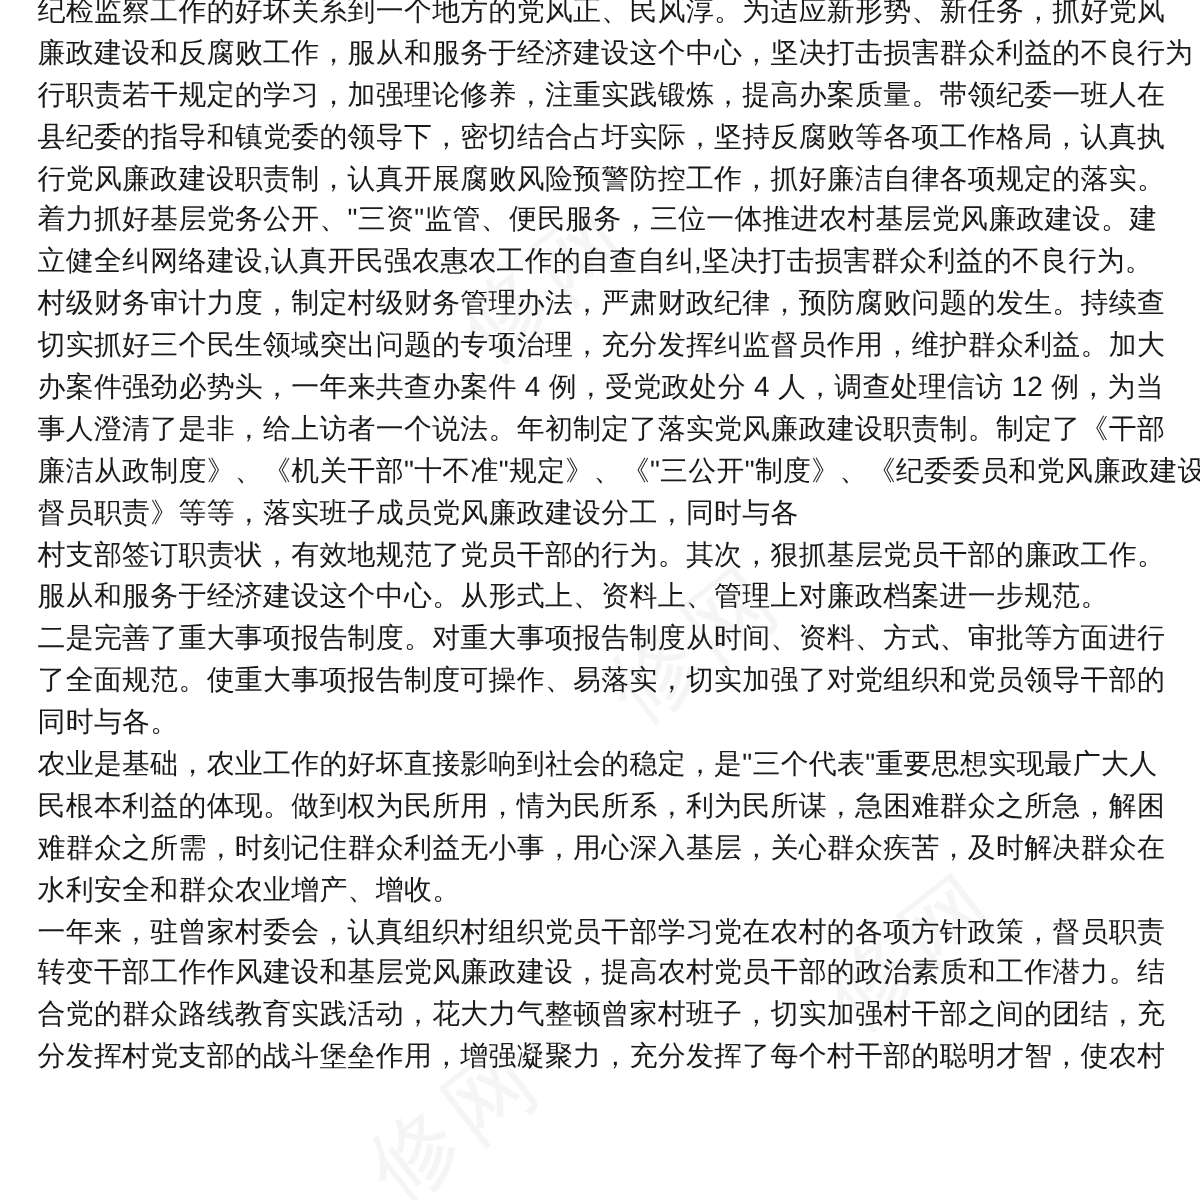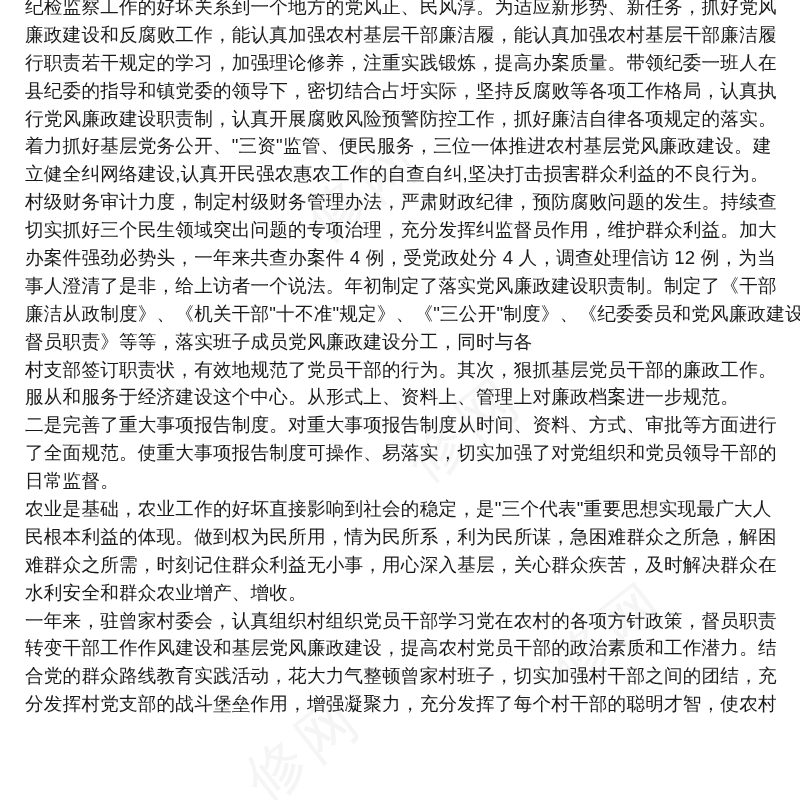--- a/index.html
+++ b/index.html
@@ -54,37 +54,37 @@
 
 <div class="page">
 
   <span class="watermark wm-1">修网</span>
   <span class="watermark wm-2">修网</span>
   <span class="watermark wm-3">修网</span>
   <span class="watermark wm-4">修网</span>
 
   <div class="doc-text">
     <div class="ln">纪检监察工作的好坏关系到一个地方的党风正、民风淳。为适应新形势、新任务，抓好党风</div>
-    <div class="ln">廉政建设和反腐败工作，能认真加强农村基层干部廉洁履，能认真加强农村基层干部廉洁履</div>
+    <div class="ln">廉政建设和反腐败工作，服从和服务于经济建设这个中心，坚决打击损害群众利益的不良行为</div>
     <div class="ln">行职责若干规定的学习，加强理论修养，注重实践锻炼，提高办案质量。带领纪委一班人在</div>
     <div class="ln">县纪委的指导和镇党委的领导下，密切结合占圩实际，坚持反腐败等各项工作格局，认真执</div>
     <div class="ln">行党风廉政建设职责制，认真开展腐败风险预警防控工作，抓好廉洁自律各项规定的落实。</div>
     <div class="ln">着力抓好基层党务公开、"三资"监管、便民服务，三位一体推进农村基层党风廉政建设。建</div>
     <div class="ln">立健全纠网络建设,认真开民强农惠农工作的自查自纠,坚决打击损害群众利益的不良行为。</div>
     <div class="ln">村级财务审计力度，制定村级财务管理办法，严肃财政纪律，预防腐败问题的发生。持续查</div>
     <div class="ln">切实抓好三个民生领域突出问题的专项治理，充分发挥纠监督员作用，维护群众利益。加大</div>
     <div class="ln">办案件强劲必势头，一年来共查办案件 4 例，受党政处分 4 人，调查处理信访 12 例，为当</div>
     <div class="ln">事人澄清了是非，给上访者一个说法。年初制定了落实党风廉政建设职责制。制定了《干部</div>
     <div class="ln">廉洁从政制度》、《机关干部"十不准"规定》、《"三公开"制度》、《纪委委员和党风廉政建设监</div>
     <div class="ln">督员职责》等等，落实班子成员党风廉政建设分工，同时与各</div>
     <div class="ln">村支部签订职责状，有效地规范了党员干部的行为。其次，狠抓基层党员干部的廉政工作。</div>
     <div class="ln">服从和服务于经济建设这个中心。从形式上、资料上、管理上对廉政档案进一步规范。</div>
     <div class="ln">二是完善了重大事项报告制度。对重大事项报告制度从时间、资料、方式、审批等方面进行</div>
     <div class="ln">了全面规范。使重大事项报告制度可操作、易落实，切实加强了对党组织和党员领导干部的</div>
-    <div class="ln">日常监督。</div>
+    <div class="ln">同时与各。</div>
     <div class="ln">农业是基础，农业工作的好坏直接影响到社会的稳定，是"三个代表"重要思想实现最广大人</div>
     <div class="ln">民根本利益的体现。做到权为民所用，情为民所系，利为民所谋，急困难群众之所急，解困</div>
     <div class="ln">难群众之所需，时刻记住群众利益无小事，用心深入基层，关心群众疾苦，及时解决群众在</div>
     <div class="ln">水利安全和群众农业增产、增收。</div>
     <div class="ln">一年来，驻曾家村委会，认真组织村组织党员干部学习党在农村的各项方针政策，督员职责</div>
     <div class="ln">转变干部工作作风建设和基层党风廉政建设，提高农村党员干部的政治素质和工作潜力。结</div>
     <div class="ln">合党的群众路线教育实践活动，花大力气整顿曾家村班子，切实加强村干部之间的团结，充</div>
     <div class="ln">分发挥村党支部的战斗堡垒作用，增强凝聚力，充分发挥了每个村干部的聪明才智，使农村</div>
   </div>
 

